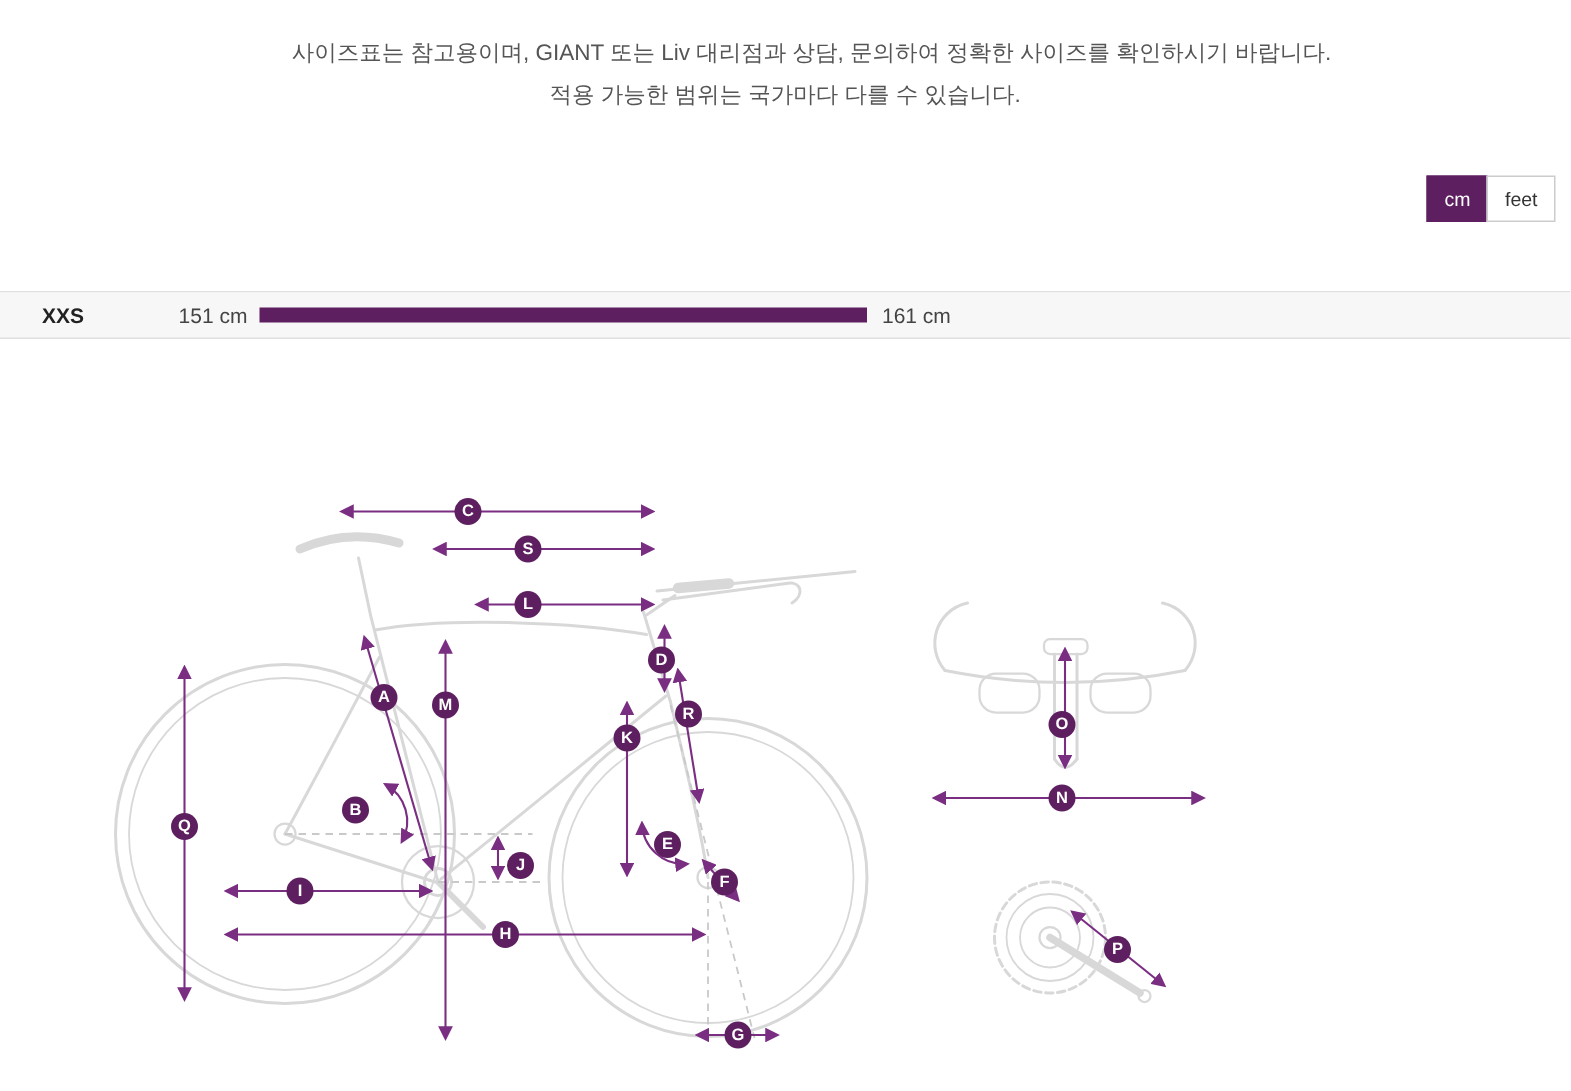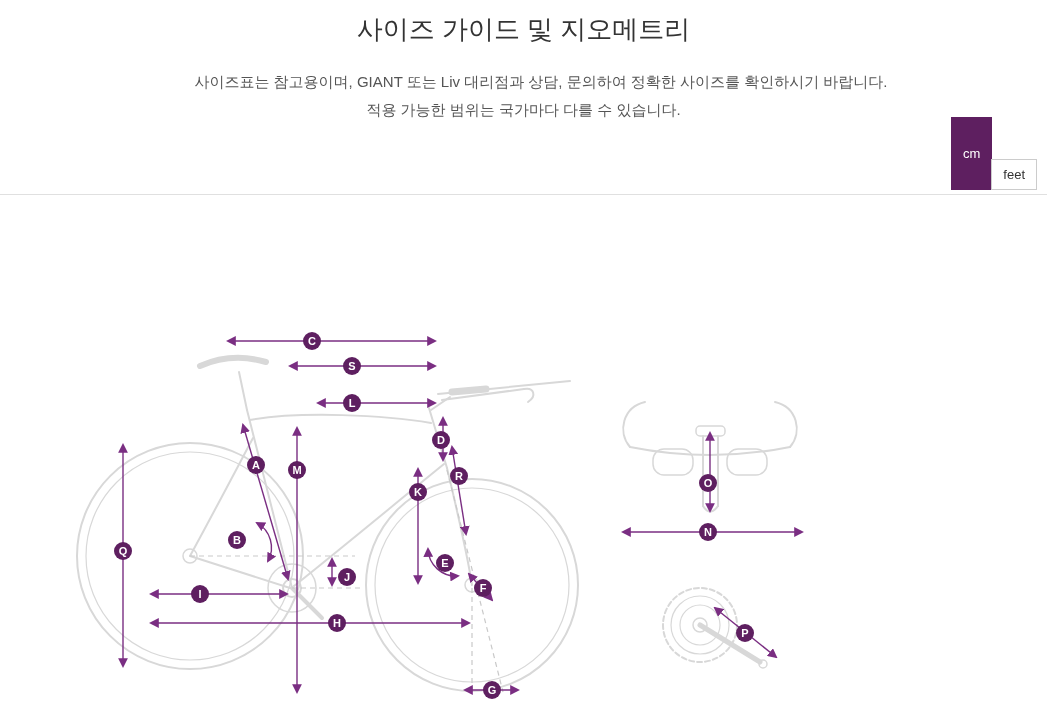--- a/index.html
+++ b/index.html
@@ -20,21 +20,21 @@
   }
   p.subtitle{margin:0;text-align:center;font-size:15px;color:#555;}
   p.subtitle.first{margin-top:26px;margin-left:35px;}
   p.subtitle.second{margin-top:9px;}
 
   .unit-toggle{position:absolute;top:117px;right:10px;display:flex;z-index:5;padding-left:36px;}
   .unit-btn{
     font-family:inherit;font-size:13px;line-height:1;cursor:pointer;
     padding:8px 11px;border:1px solid #ccc;background:#fff;color:#333;
   }
-  .unit-btn + .unit-btn{margin-left:-1px;margin-top:42px;}
+  .unit-btn + .unit-btn{margin-left:-1px;}
   .unit-btn.active{background:var(--accent);border-color:var(--accent);color:#fff;}
 
   .size-table{position:absolute;top:194px;left:0;right:0;border-top:1px solid #e0e0e0;}
   .size-row{
     position:relative;height:30px;background:#f7f7f7;
     border-bottom:1px solid #e0e0e0;
   }
   .size-name{
     position:absolute;left:28px;top:50%;transform:translateY(-50%);
     font-size:14px;font-weight:bold;color:#222;
@@ -59,30 +59,35 @@
     background:var(--accent);color:#fff;font-size:11px;font-weight:bold;
     display:flex;align-items:center;justify-content:center;z-index:3;
     line-height:1;
   }
 </style>
 </head>
 <body>
 
 <div class="page">
 
-  <h1 class="page-title">사이즈 가이드 및 지오메트리</h1>
   <p class="subtitle first">사이즈표는 참고용이며, GIANT 또는 Liv 대리점과 상담, 문의하여 정확한 사이즈를 확인하시기 바랍니다.</p>
   <p class="subtitle second">적용 가능한 범위는 국가마다 다를 수 있습니다.</p>
 
   <div class="unit-toggle">
     <button class="unit-btn active">cm</button>
     <button class="unit-btn">feet</button>
   </div>
 
   <div class="size-table">
+    <div class="size-row">
+      <span class="size-name">XXS</span>
+      <span class="range-min" style="right: 882px;">151 cm</span>
+      <div class="range-bar" style="left: 173px; width: 405px;"></div>
+      <span class="range-max" style="left: 588px;">161 cm</span>
+    </div>
   </div>
 
   <div class="diagram">
     <svg viewBox="0 0 1047 727" width="1047" height="727">
       <defs>
         <marker id="ah" viewBox="0 0 10 10" refX="8" refY="5" markerWidth="7" markerHeight="7" orient="auto-start-reverse">
           <path class="ah-fill" d="M0,0 L10,5 L0,10 z"></path>
         </marker>
       </defs>
 

